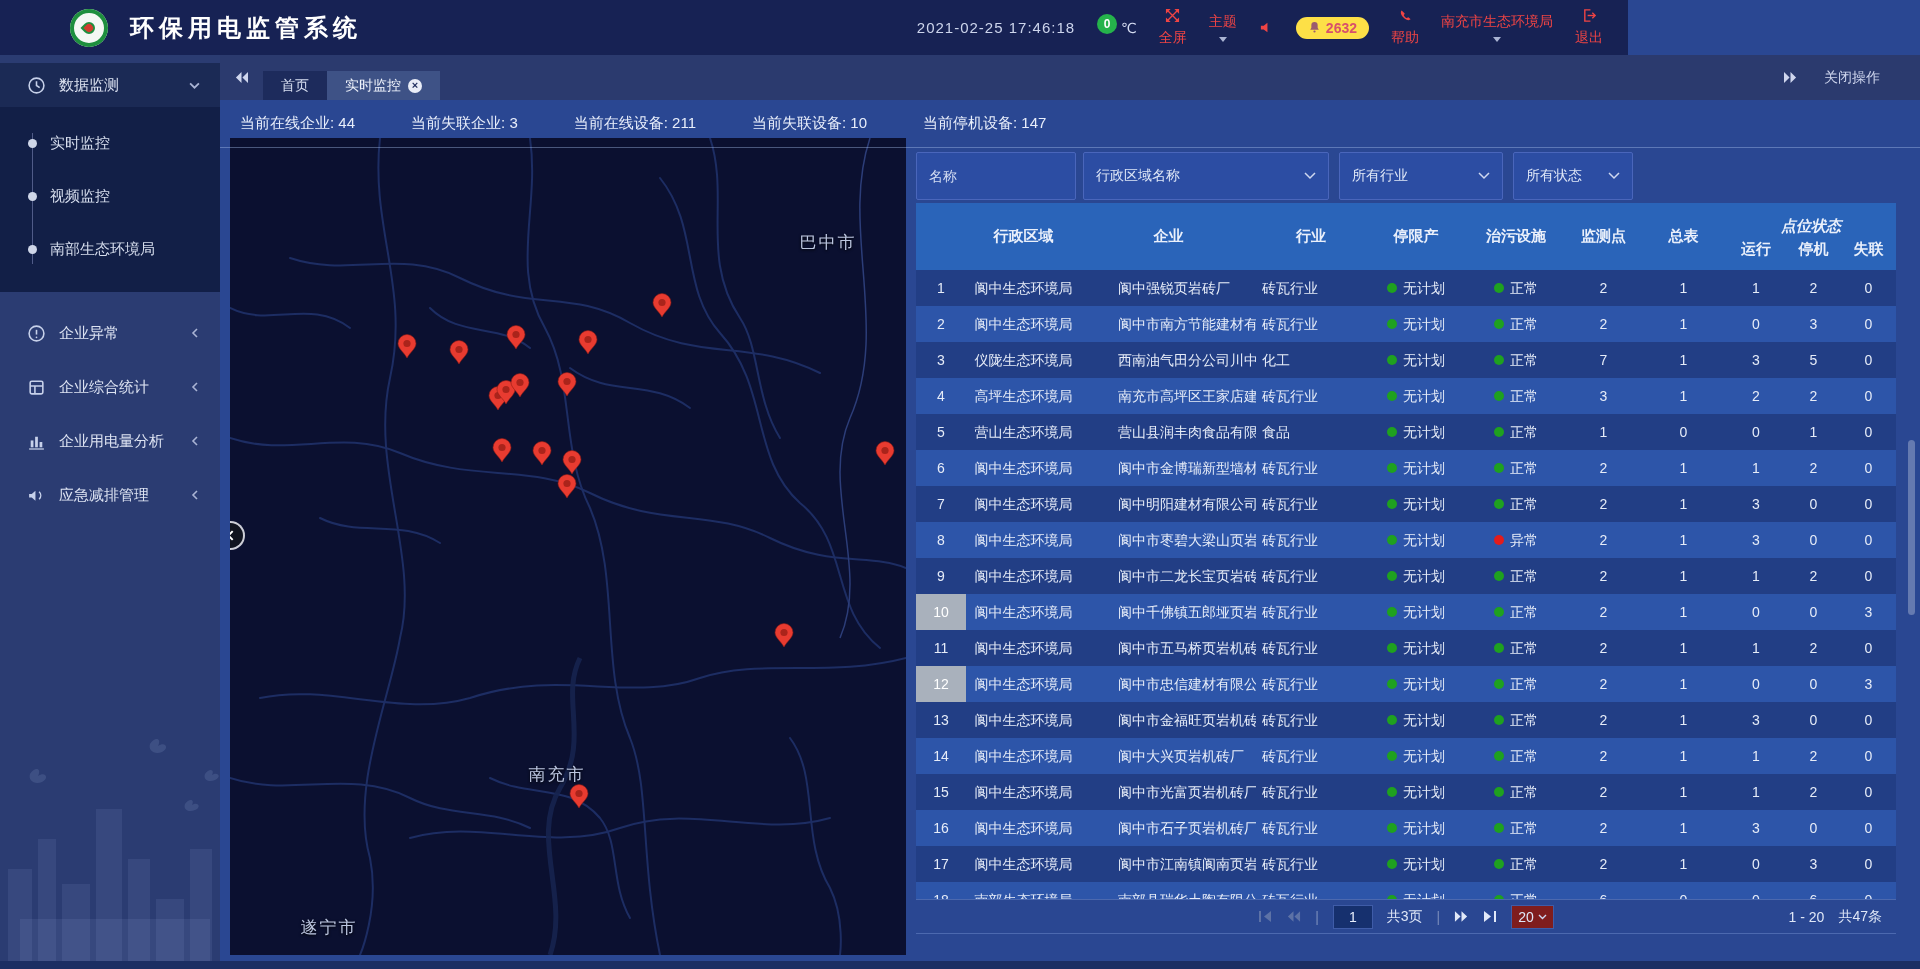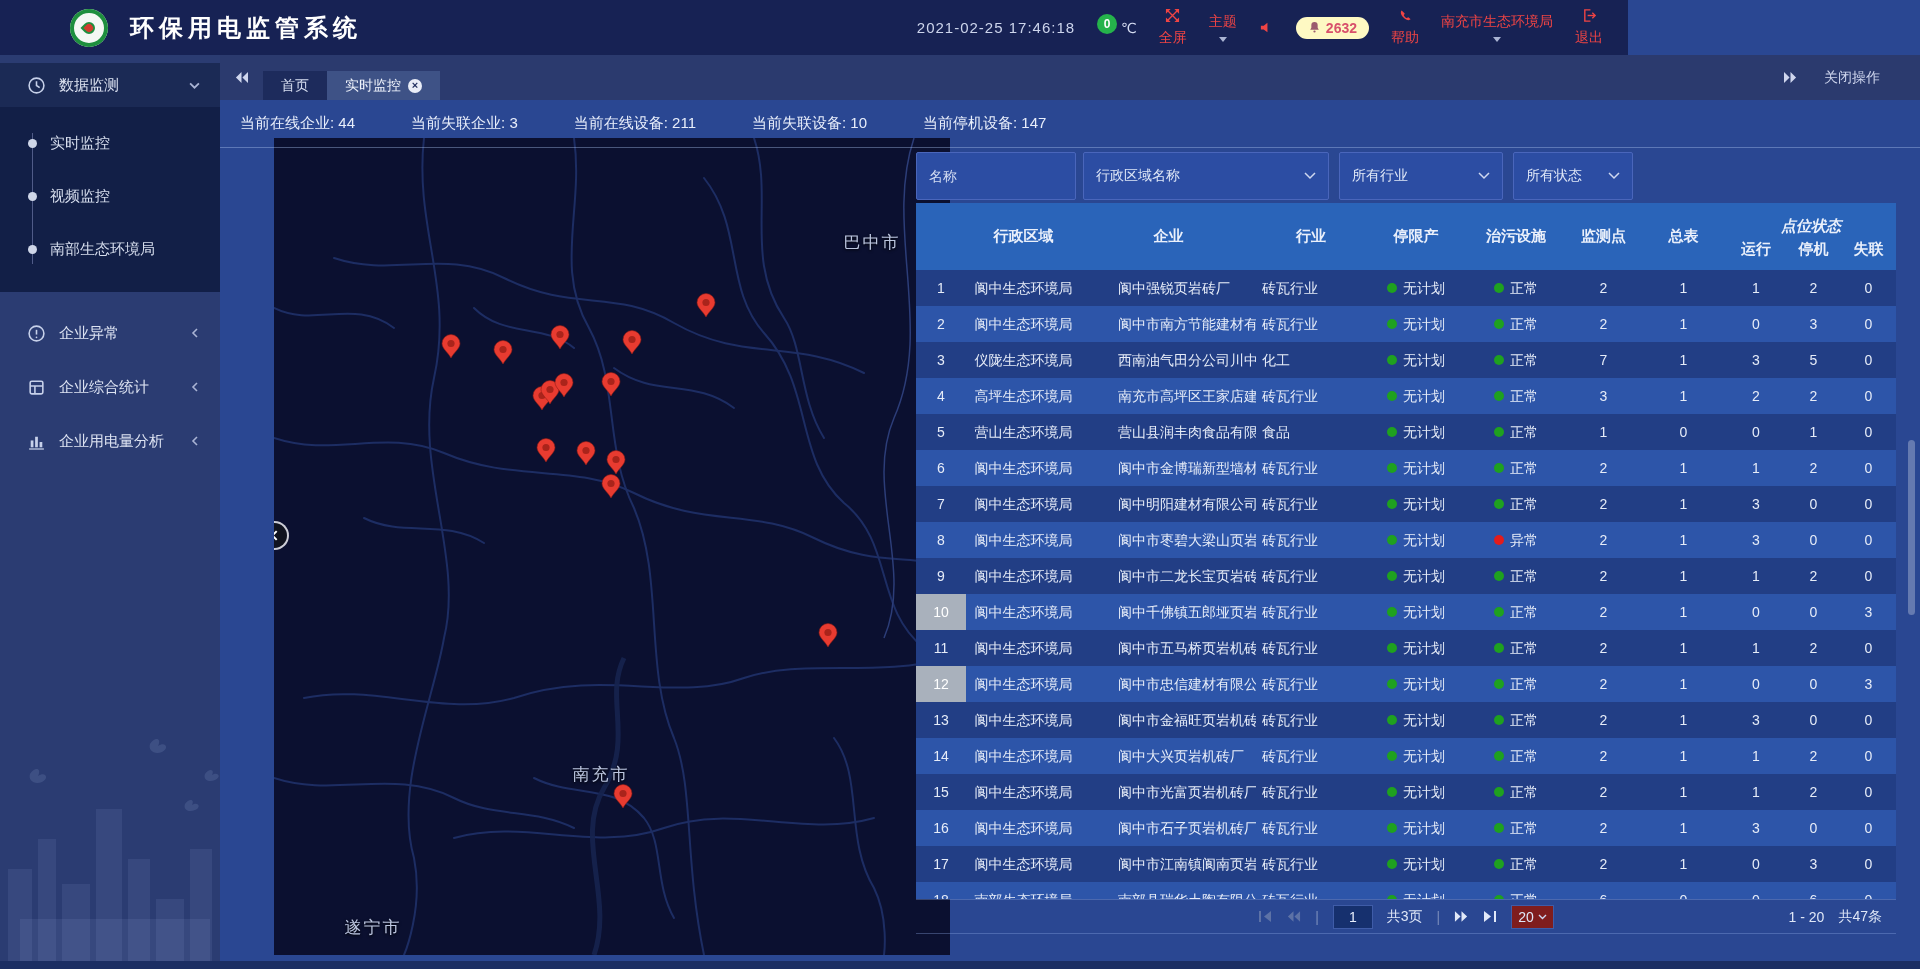--- a/index.html
+++ b/index.html
@@ -15,21 +15,21 @@
   .logo .core { width:12px; height:12px; border-radius:50% 50% 50% 0; background:#d23c2e; transform:rotate(45deg);
     border:2px solid #1e8f3e; }
   .app-title { color:#ffffff; font-size:24px; font-weight:bold; letter-spacing:5px; margin-left:22px; }
   .top-right { margin-left:auto; display:flex; align-items:center; gap:22px; padding-right:25px; font-size:14px; }
   .datetime { font-size:15px; color:#cdd5ec; letter-spacing:1px; }
   .temp { display:flex; align-items:flex-start; gap:4px; }
   .temp-circle { width:20px; height:20px; border-radius:50%; background:#25b34b; color:#fff;
     font-size:12px; font-weight:bold; display:flex; align-items:center; justify-content:center; margin-top:-6px; }
   .tb-item { display:flex; align-items:center; gap:6px; cursor:pointer; color:#ef4444;flex-direction:column; }
   .tb-item svg { display:block; }
-  .badge-pill { display:flex; align-items:center; gap:5px; background:#fef9c3; border-radius:11px;
+  .badge-pill { display:flex; align-items:center; gap:5px; background:#fde047; border-radius:11px;
     padding:3px 12px; }
   .badge-pill .cnt { color:#d8506b; font-weight:bold; font-size:14px; }
   .caret-down { width:0; height:0; border-left:4px solid transparent; border-right:4px solid transparent;
     border-top:5px solid #aab4d4; display:inline-block; }
 
   
   .sidebar { position:absolute; left:0; top:55px; width:220px; height:914px;
     background:#2b3c72; color:#dde3f2; z-index:20; overflow:hidden; }
   .grp { height:44px; display:flex; align-items:center; padding:0 20px 0 27px; cursor:pointer; font-size:15px; }
   .grp .micon { width:19px; height:19px; margin-right:13px; flex:0 0 auto; color:#c7d1ea; }
@@ -57,21 +57,21 @@
   .tabbar-right { margin-left:auto; display:flex; align-items:center; gap:26px; padding-right:40px;
     height:45px; color:#cfd6ee; font-size:14px; }
 
   
   .statsbar { position:absolute; left:220px; top:100px; width:1700px; height:48px;
     display:flex; align-items:center; gap:56px; padding-left:20px;
     border-bottom:1px solid rgba(170,195,240,.4); color:#e8eefb; font-size:15px; z-index:5; }
 
   
   .map-panel { position:absolute; left:230px; top:138px; width:676px; height:817px;
-    background:#0b1030; overflow:hidden;margin-left:44px; }
+    background:#0b1030; overflow:hidden; }
   .map-panel svg.roads { position:absolute; left:0; top:0; }
   .map-city { position:absolute; color:#bcc6e0; font-size:17px; letter-spacing:2px;
     text-shadow:0 1px 3px #000; transform:translate(-50%,-50%); }
   .map-pins { position:absolute; left:0; top:0; }
   .map-handle { position:absolute; left:-12px; top:385px; width:25px; height:25px; border-radius:50%;
     background:#10131f; color:#fff; display:flex; align-items:center; justify-content:center;
     cursor:pointer; box-shadow:0 0 0 2px rgba(240,240,245,.85); }
 
   .right-panel { position:absolute; left:916px; top:152px; width:980px; }
 
@@ -236,20 +236,30 @@
         </svg>
     </div>
     <div class="grp">
       <svg class="micon" viewBox="0 0 18 18" fill="currentColor">
           <path d="M2 15.5h14v1.2H2z"></path>
           <rect x="3.5" y="8" width="2.6" height="6.5"></rect>
           <rect x="7.7" y="4.5" width="2.6" height="10"></rect>
           <rect x="11.9" y="9.5" width="2.6" height="5"></rect>
         </svg>
       <span>企业用电量分析</span>
+      <svg class="chev" width="10" height="10" viewBox="0 0 10 10" fill="none" stroke="currentColor" stroke-width="1.6">
+          <path d="M7 1L3 5l4 4"></path>
+        </svg>
+    </div>
+    <div class="grp">
+      <svg class="micon" viewBox="0 0 18 18" fill="currentColor">
+          <path d="M2 7.5v3.5h2.5l3.5 3V4.5l-3.5 3H2z"></path>
+          <path d="M11.5 5.5c2 2 2 5 0 7" fill="none" stroke="currentColor" stroke-width="1.4"></path>
+        </svg>
+      <span>应急减排管理</span>
       <svg class="chev" width="10" height="10" viewBox="0 0 10 10" fill="none" stroke="currentColor" stroke-width="1.6">
           <path d="M7 1L3 5l4 4"></path>
         </svg>
     </div>
   </div>
   <svg class="skyline" width="220" height="250" viewBox="0 0 220 250">
     <g fill="rgba(165,185,235,0.10)">
       <rect x="8" y="150" width="24" height="100"></rect>
         <rect x="38" y="120" width="18" height="130"></rect>
       <rect x="62" y="165" width="28" height="85"></rect>

